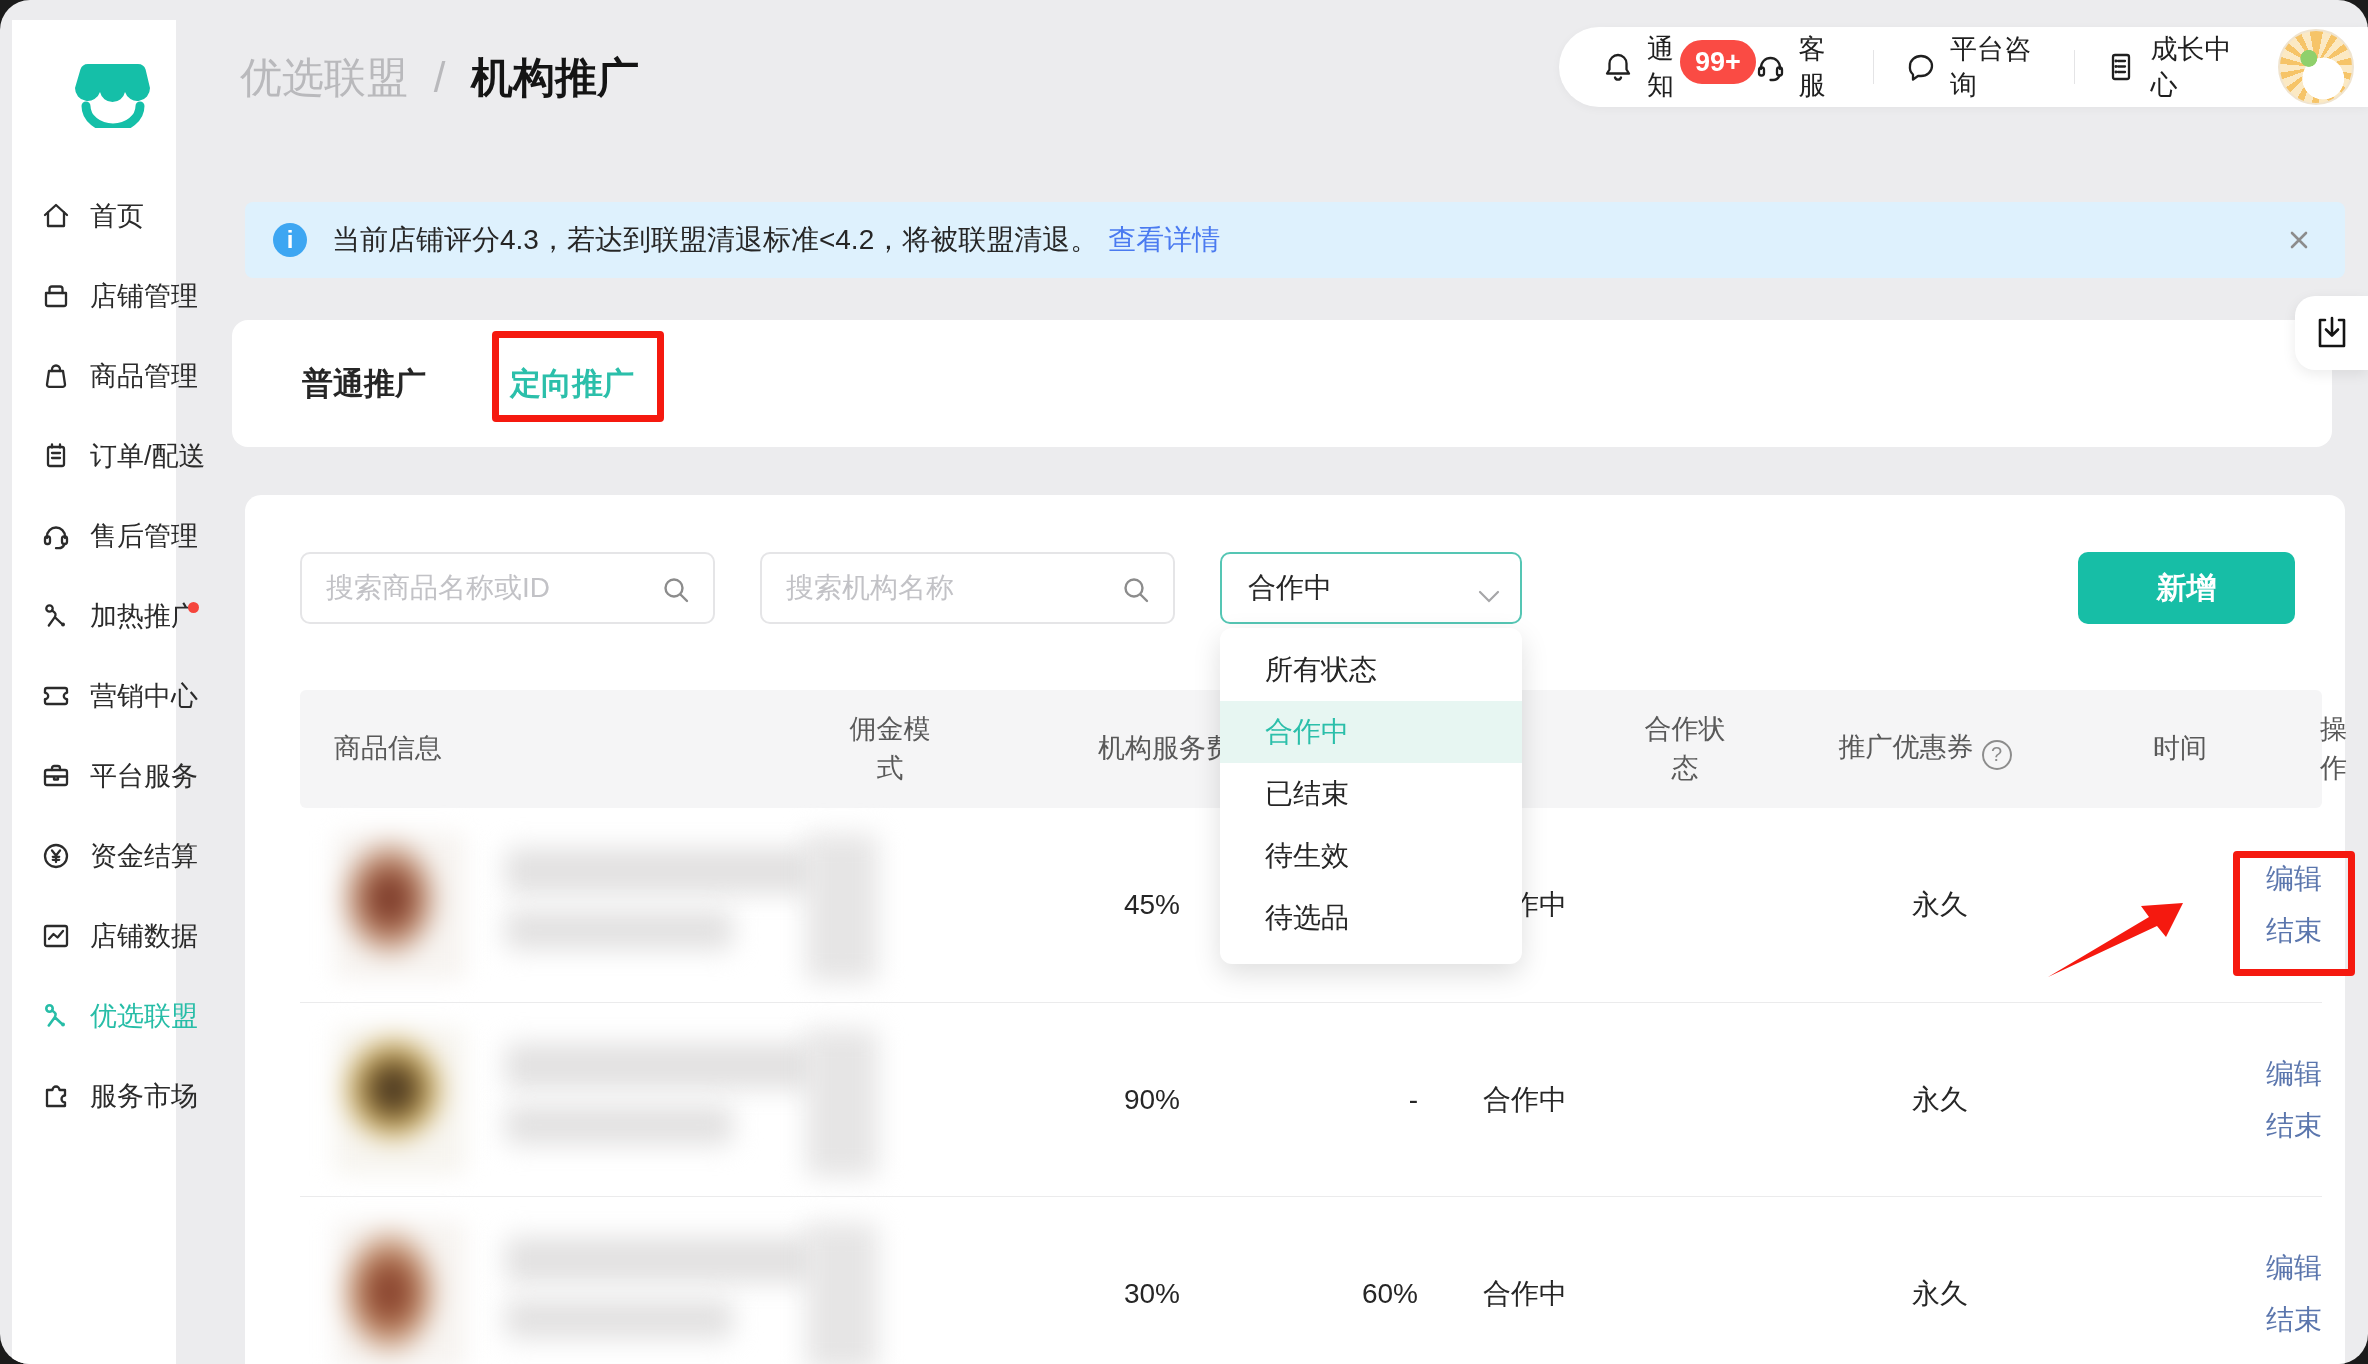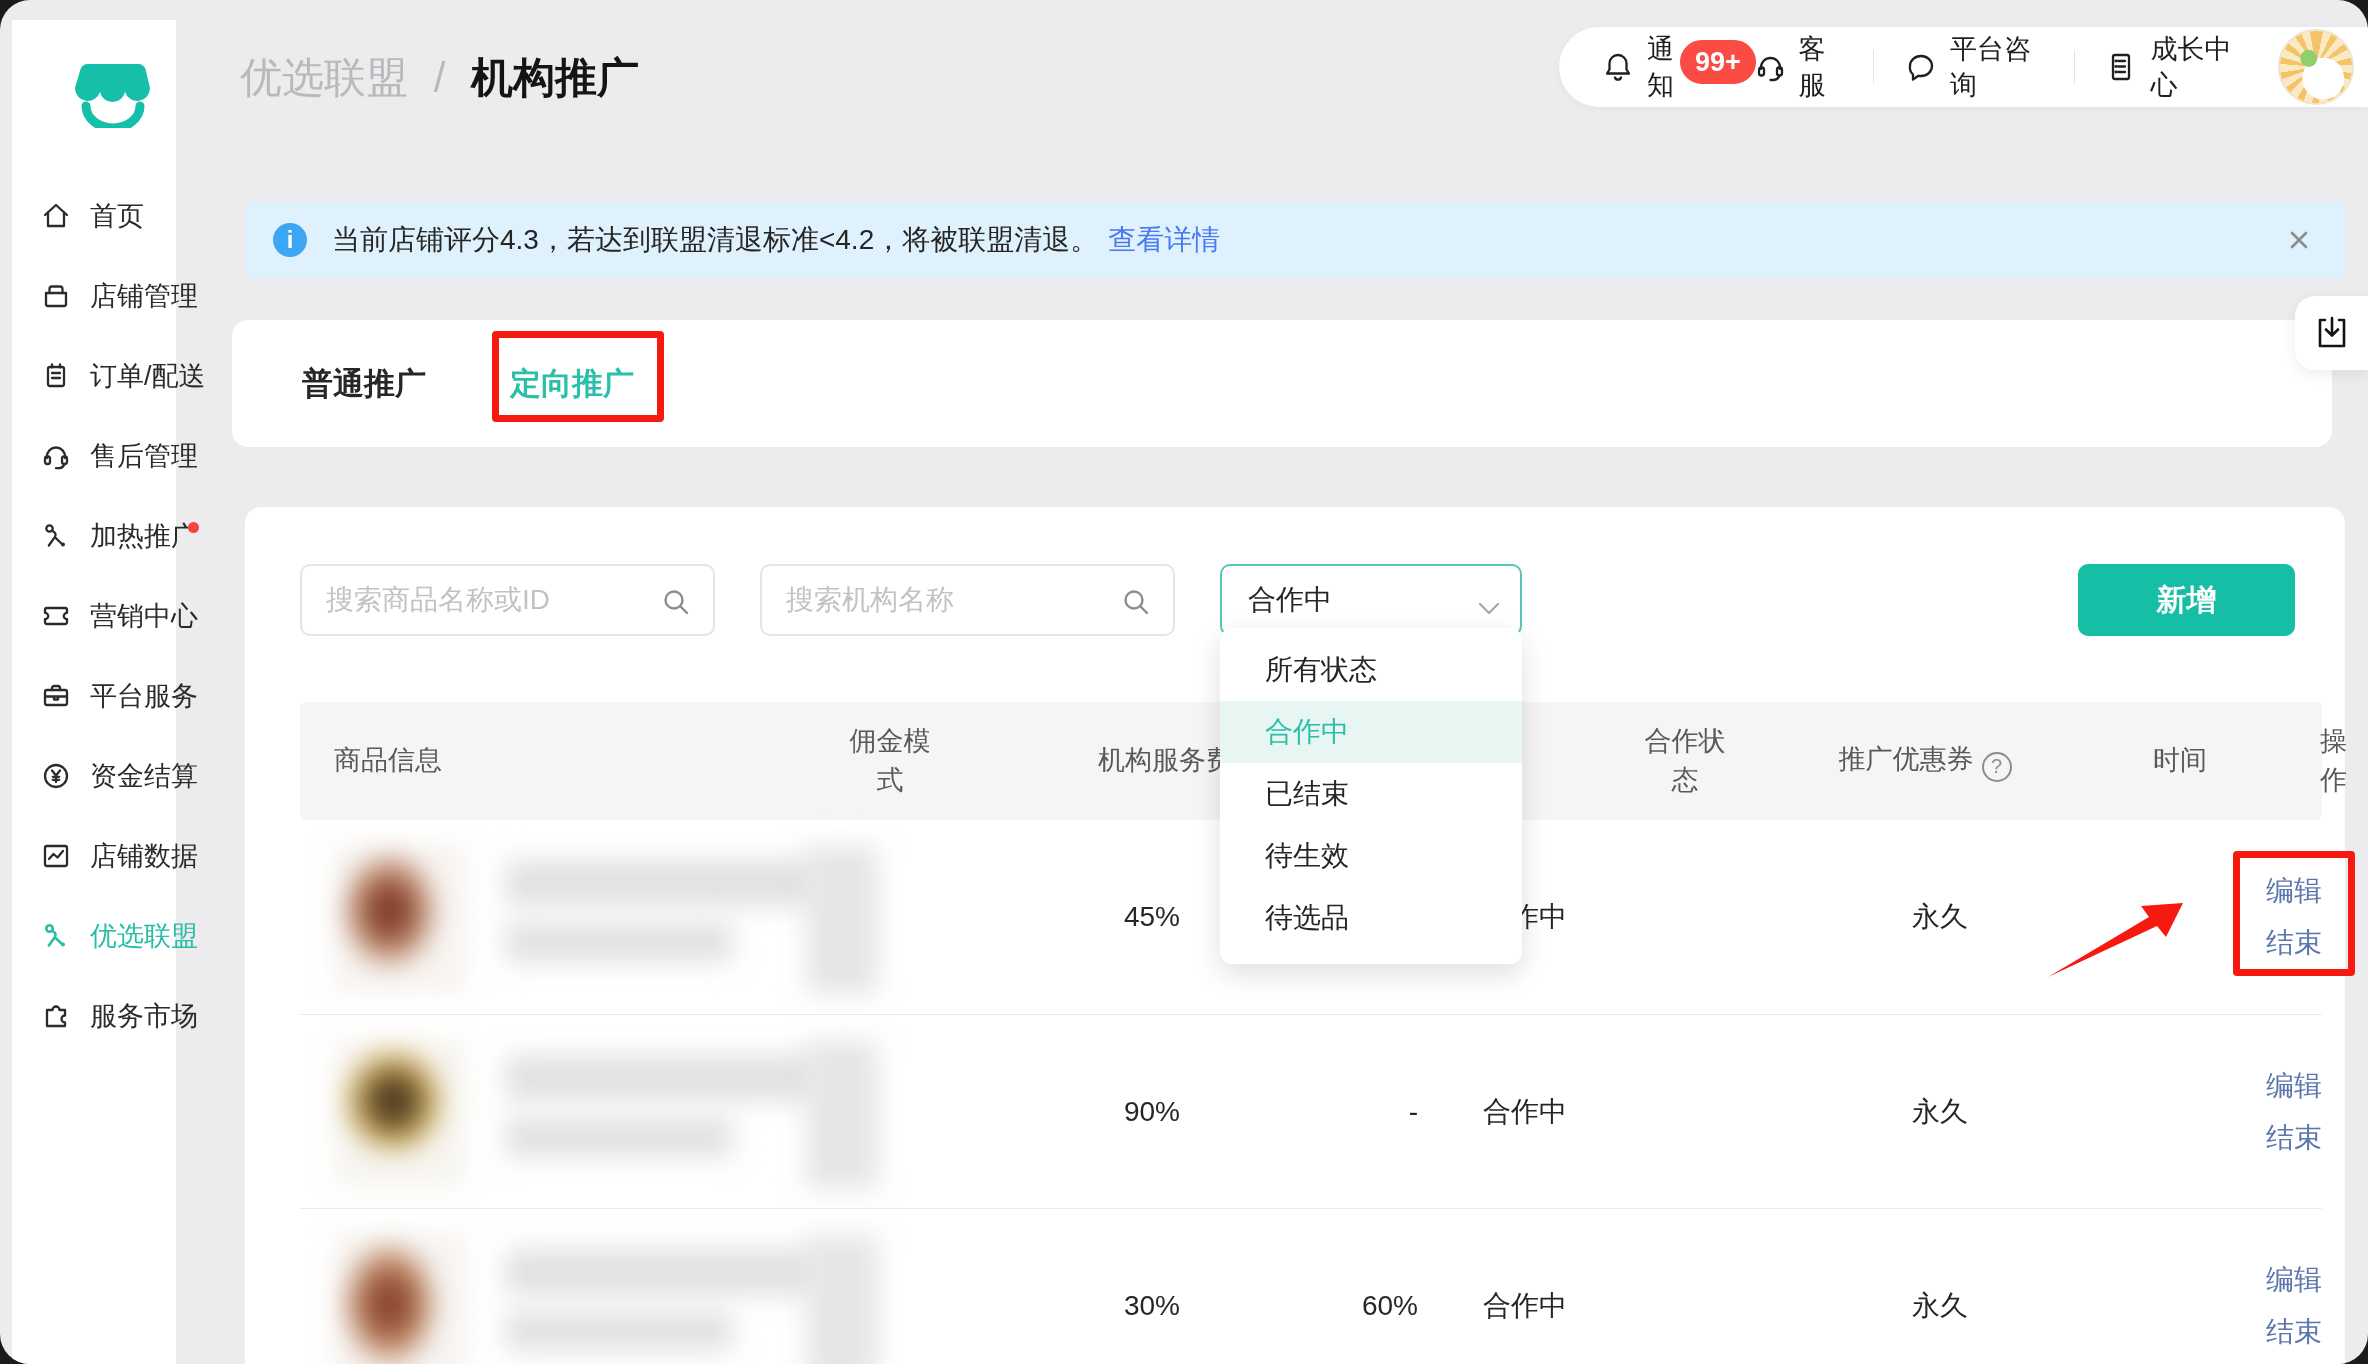--- a/index.html
+++ b/index.html
@@ -48,21 +48,21 @@
   .tabs-card { position:absolute; left:232px; top:320px; width:2100px; height:127px; background:#fff; border-radius:16px; display:flex; align-items:center; padding-left:70px; z-index:4; }
   .tab { font-size:31px; font-weight:600; color:#262626; cursor:pointer; }
   .tab + .tab { margin-left:84px; }
   .tab.active { color:#2bbfaa; }
 
   
   .dl-pill { position:absolute; right:0; top:296px; width:73px; height:74px; background:#fff; border-radius:20px 0 0 20px; box-shadow:0 4px 14px rgba(0,0,0,0.08); display:flex; align-items:center; justify-content:center; z-index:30; cursor:pointer; }
   .dl-pill svg { width:38px; height:38px; color:#141414; }
 
   
-  .card { position:absolute; left:245px; top:495px; width:2100px; bottom:0; background:#fff; border-radius:16px 16px 0 0; z-index:3;margin-top:12px; }
+  .card { position:absolute; left:245px; top:495px; width:2100px; bottom:0; background:#fff; border-radius:16px 16px 0 0; z-index:3; }
   .s-input { position:absolute; top:57px; height:72px; width:415px; border:2px solid #e5e5e7; border-radius:10px; background:#fff; }
   .s-input input { width:100%; height:100%; border:none; outline:none; background:transparent; font-size:28px; color:#262626; padding:0 66px 0 24px; font-family:inherit; }
   .s-input input::placeholder { color:#c2c2c6; }
   .s-ico { position:absolute; right:20px; top:19px; width:34px; height:34px; color:#8c8c8c; }
   .in1 { left:55px; } .in2 { left:515px; }
   .sel { position:absolute; left:975px; top:57px; width:302px; height:72px; border:2px solid #55c6b4; border-radius:10px; background:#fff; display:flex; align-items:center; padding-left:26px; font-size:28px; color:#262626; cursor:pointer; z-index:41; }
   .sel-chev { position:absolute; right:20px; top:26px; width:22px; height:16px; color:#a6a6a8; }
   .add-btn { position:absolute; right:50px; top:57px; width:217px; height:72px; background:#17bea6; border:none; border-radius:10px; color:#fff; font-size:30px; font-weight:600; cursor:pointer; font-family:inherit; }
 
   
@@ -133,20 +133,29 @@
             <svg viewBox="0 0 32 32" fill="none" stroke="currentColor" stroke-width="2.3" stroke-linecap="round" stroke-linejoin="round">
               <path d="M6 13 h20 v11 a2 2 0 0 1 -2 2 H8 a2 2 0 0 1 -2 -2 z"></path>
               <path d="M9.5 13 V9 a2.5 2.5 0 0 1 2.5 -2.5 h8 A2.5 2.5 0 0 1 22.5 9 v4"></path>
             </svg>
           </span>
         <span>店铺管理</span>
       </div>
       <div class="nav-it">
         <span class="nico">
             <svg viewBox="0 0 32 32" fill="none" stroke="currentColor" stroke-width="2.3" stroke-linecap="round" stroke-linejoin="round">
+              <path d="M9 11 h14 l2 13.5 a2 2 0 0 1 -2 2.3 H9 a2 2 0 0 1 -2 -2.3 z"></path>
+              <path d="M12 11 V9.5 a4 4 0 0 1 8 0 V11"></path>
+            </svg>
+          </span>
+        <span>商品管理</span>
+      </div>
+      <div class="nav-it">
+        <span class="nico">
+            <svg viewBox="0 0 32 32" fill="none" stroke="currentColor" stroke-width="2.3" stroke-linecap="round" stroke-linejoin="round">
               <rect x="8" y="7" width="16" height="19" rx="2"></rect>
               <path d="M12 13 h8 M12 18 h8 M12 4.5 v3 M20 4.5 v3"></path>
             </svg>
           </span>
         <span>订单/配送</span>
       </div>
       <div class="nav-it">
         <span class="nico">
             <svg viewBox="0 0 32 32" fill="none" stroke="currentColor" stroke-width="2.3" stroke-linecap="round" stroke-linejoin="round">
               <path d="M7 18 v-1.5 a9 9 0 0 1 18 0 V18"></path>

